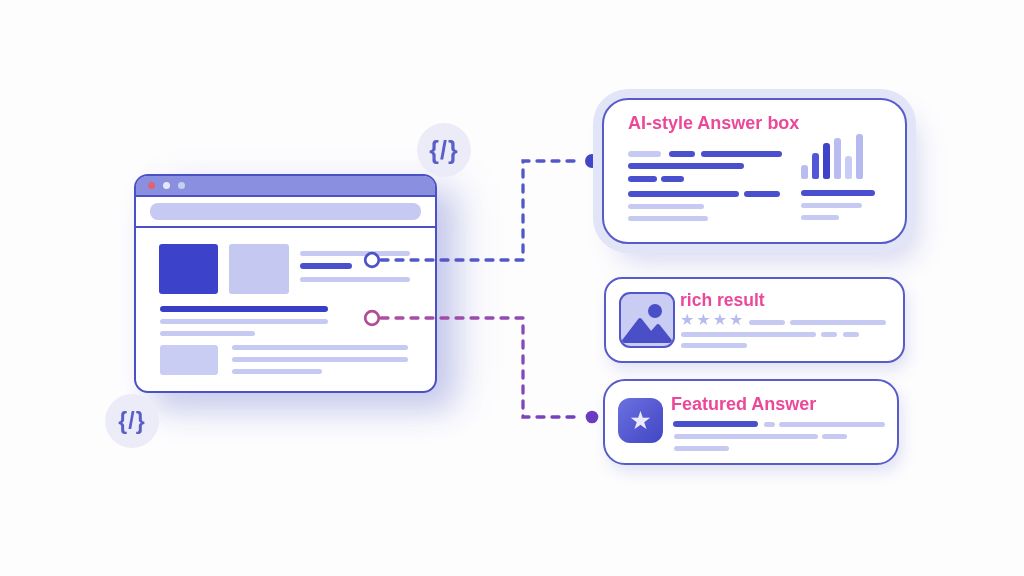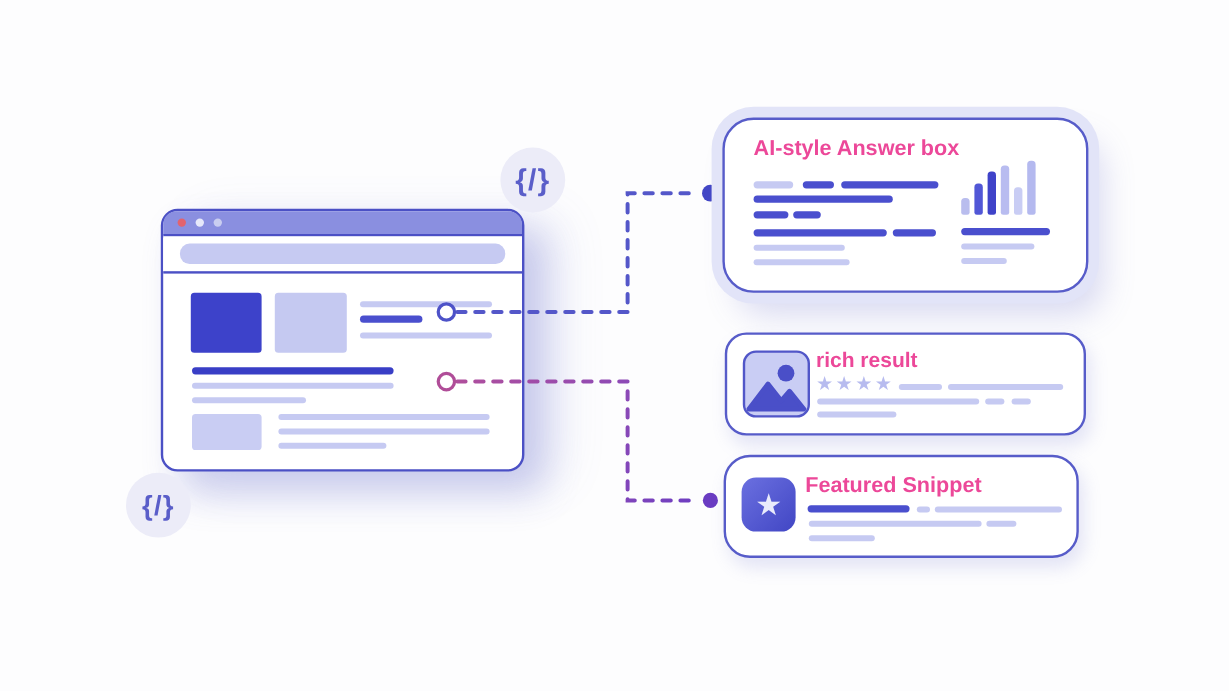--- a/index.html
+++ b/index.html
@@ -149,21 +149,21 @@
     <div class="line" style="left:75px;top:53px;width:135px;"></div>
     <div class="line" style="left:215px;top:53px;width:16px;"></div>
     <div class="line" style="left:237px;top:53px;width:16px;"></div>
     <div class="line" style="left:75px;top:64px;width:66px;"></div>
   </div>
 
   <div class="card snippet-box">
     <div class="badge">
       <span>★</span>
     </div>
-    <div class="card-title" style="left:66px;top:13px;">Featured Snippet</div>
+    <div class="card-title" style="left:66px;top:13px;">Featured Answer</div>
     <div class="line ind" style="left:68px;top:40px;width:85px;"></div>
     <div class="line" style="left:159px;top:40.5px;width:11px;"></div>
     <div class="line" style="left:174px;top:40.5px;width:106px;"></div>
     <div class="line" style="left:69px;top:53px;width:144px;"></div>
     <div class="line" style="left:217px;top:53px;width:25px;"></div>
     <div class="line" style="left:69px;top:64.5px;width:55px;"></div>
   </div>
 
 </div>
 

